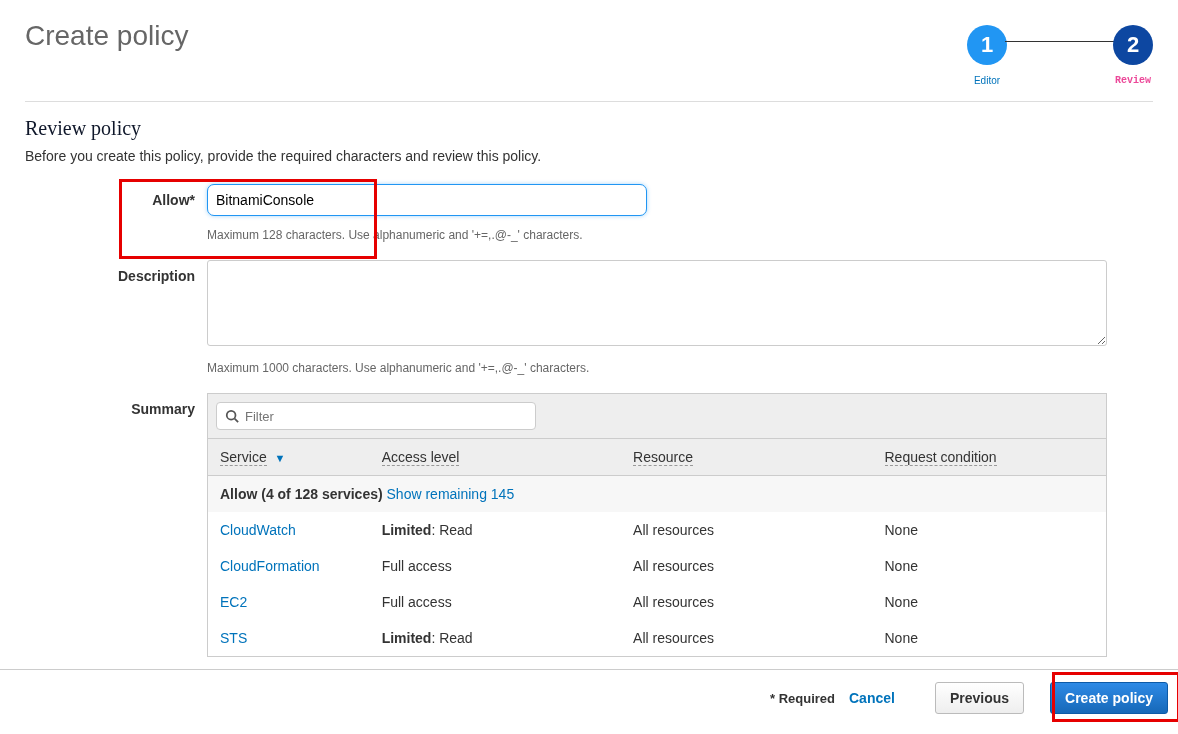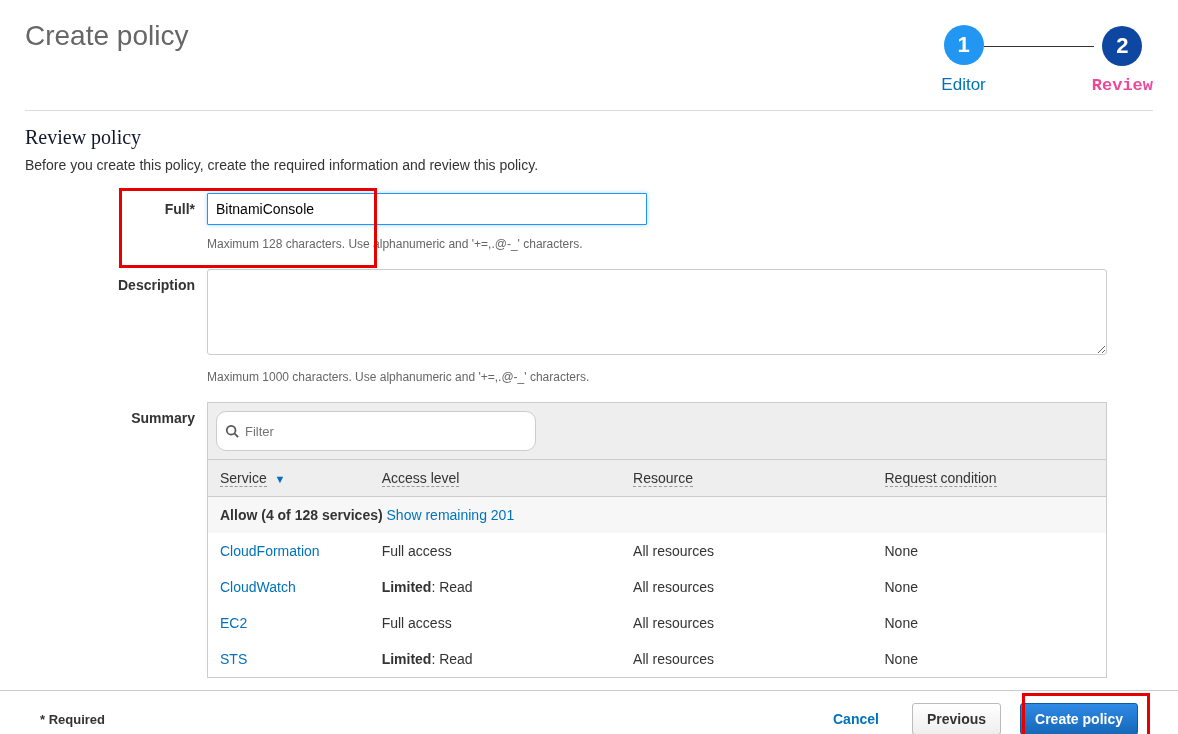--- a/index.html
+++ b/index.html
@@ -58,21 +58,21 @@
       background: #0d47a1;
     }
     .step-connector {
       width: 110px;
       height: 1px;
       background: #333;
       margin: 0 -2px;
       margin-top: -28px;
     }
     .step-label {
-      font-size: 17px;
+      font-size: 10px;
       text-align: right;
     }
     .step-1 .step-label {
       color: #0073bb;
     }
     .step-2 .step-label {
       color: #ec4899;
       font-weight: bold;
       font-family: Liberation Mono, monospace;
     }
@@ -109,21 +109,21 @@
     .form-control {
       flex: 1;
       max-width: 900px;
     }
     .text-input {
       width: 440px;
       height: 32px;
       padding: 5px 8px;
       font-size: 14px;
       border: 1px solid #2196F3;
-      border-radius: 1px;
+      border-radius: 7px;
       outline: none;
       box-shadow: 0 0 4px rgba(33,150,243,0.4);
     }
     .textarea-input {
       width: 100%;
       height: 86px;
       padding: 6px 8px;
       font-size: 14px;
       border: 1px solid #ccc;
       border-radius: 3px;
@@ -150,23 +150,23 @@
     .filter-bar {
       padding: 8px;
       background: #eee;
       border-bottom: 1px solid #ccc;
     }
     .filter-input-wrap {
       display: inline-flex;
       align-items: center;
       background: #fff;
       border: 1px solid #ccc;
-      border-radius: 10px;
+      border-radius: 4px;
       width: 320px;
-      height: 40px;
+      height: 28px;
       padding: 0 8px;
     }
     .filter-input-wrap svg {
       flex-shrink: 0;
     }
     .filter-input {
       border: none;
       outline: none;
       font-size: 13px;
       margin-left: 6px;
@@ -208,35 +208,35 @@
       color: #0073bb;
       text-decoration: none;
       cursor: pointer;
     }
     .col-service { width: 18%; }
     .col-access { width: 28%; }
     .col-resource { width: 28%; }
     .col-request { width: 26%; }
     .footer {
       display: flex;
-      justify-content: space-between;
-      align-items: center;
-      padding: 12px 40px;
+      justify-content: flex-end;
+      align-items: center;
+      padding: 12px 10px;
       border-top: 1px solid #ccc;
       background: #fff;
       margin-top: 10px;
     }
     .required-note {
       font-size: 13px;
       font-weight: bold;
     }
     .footer-buttons {
       display: flex;
       align-items: center;
-      gap: 19px;
+      gap: 26px;
       position: relative;
     }
     .btn {
       padding: 7px 14px;
       font-size: 14px;
       border-radius: 3px;
       cursor: pointer;
       border: 1px solid transparent;
     }
     .btn-cancel {
@@ -282,26 +282,26 @@
       <div class="step step-2">
         <div class="step-circle">2</div>
         <div class="step-label">Review</div>
       </div>
     </div>
   </div>
 
   <hr class="divider">
 
   <h2 class="section-title">Review policy</h2>
-  <p class="section-desc">Before you create this policy, create the required information and review this policy.</p>
+  <p class="section-desc">Before you create this policy, provide the required characters and review this policy.</p>
 
   <div class="name-row-wrapper">
     <div class="highlight-box" style="left:94px; top:-5px; width:258px; height:80px;"></div>
     <div class="form-row">
-      <div class="form-label bold">Full*</div>
+      <div class="form-label bold">Allow*</div>
       <div class="form-control">
         <input type="text" class="text-input" value="BitnamiConsole" style="">
         <div class="helper-text">Maximum 128 characters. Use alphanumeric and '+=,.@-_' characters.</div>
       </div>
     </div>
   </div>
 
   <div class="form-row">
     <div class="form-label bold">Description</div>
     <div class="form-control">
@@ -332,32 +332,32 @@
               </th>
               <th class="col-access"><span class="th-text">Access level</span></th>
               <th class="col-resource"><span class="th-text">Resource</span></th>
               <th class="col-request"><span class="th-text">Request condition</span></th>
             </tr>
           </thead>
           <tbody>
             <tr class="group-row">
               <td colspan="4">
                 <span>Allow (4 of 128 services)</span>
-                <a class="link">Show remaining 201</a>
+                <a class="link">Show remaining 145</a>
               </td>
+            </tr>
+            <tr>
+              <td><a class="link">CloudWatch</a></td>
+              <td><b>Limited</b><span>: Read</span></td>
+              <td>All resources</td>
+              <td>None</td>
             </tr>
             <tr>
               <td><a class="link">CloudFormation</a></td>
               <td><b></b><span>Full access</span></td>
-              <td>All resources</td>
-              <td>None</td>
-            </tr>
-            <tr>
-              <td><a class="link">CloudWatch</a></td>
-              <td><b>Limited</b><span>: Read</span></td>
               <td>All resources</td>
               <td>None</td>
             </tr>
             <tr>
               <td><a class="link">EC2</a></td>
               <td><b></b><span>Full access</span></td>
               <td>All resources</td>
               <td>None</td>
             </tr>
             <tr>

